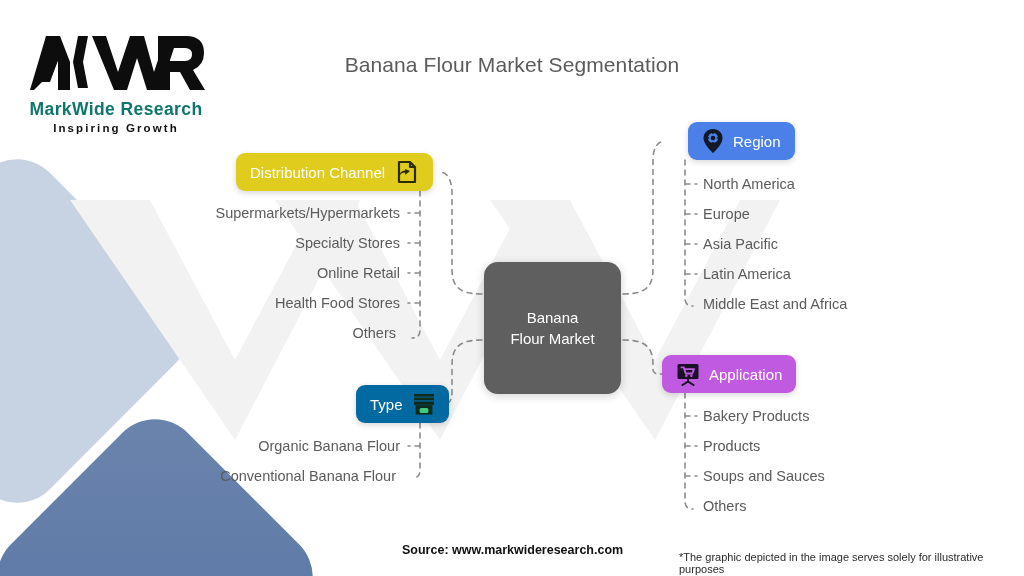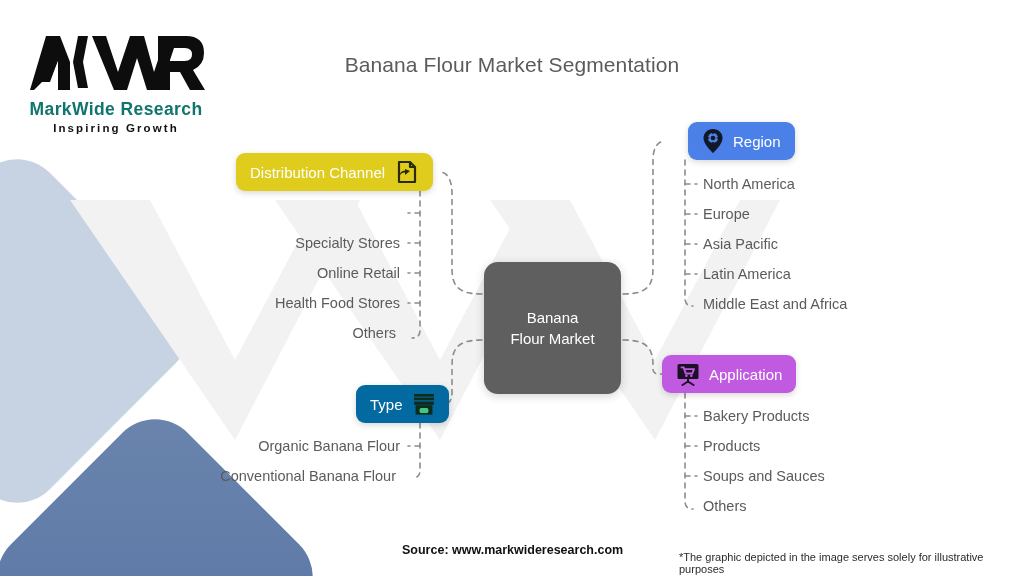--- a/index.html
+++ b/index.html
@@ -240,20 +240,21 @@
         <path d="M12 17 v3" stroke="#1c1028" stroke-width="2" stroke-linecap="round"></path>
         <path d="M6.5 23 L12 19.5 L17.5 23" fill="none" stroke="#1c1028" stroke-width="2" stroke-linecap="round" stroke-linejoin="round"></path>
         <path d="M5.5 5.4 h2.2 l2 6.1 h6.6 l1.7-4.4 h-8.6" fill="none" stroke="#c05ae0" stroke-width="1.9" stroke-linecap="round" stroke-linejoin="round"></path>
         <circle cx="10.4" cy="13.7" r="1.25" fill="#c05ae0"></circle>
         <circle cx="15.3" cy="13.7" r="1.25" fill="#c05ae0"></circle>
       </svg>
     </span>
     <span class="p-label">Application</span>
   </div>
 
+  <div class="leaf leaf-left" style="left:400px; top:206px">Supermarkets/Hypermarkets</div>
   <div class="leaf leaf-left" style="left:400px; top:236px">Specialty Stores</div>
   <div class="leaf leaf-left" style="left:400px; top:266px">Online Retail</div>
   <div class="leaf leaf-left" style="left:400px; top:296px">Health Food Stores</div>
   <div class="leaf leaf-left" style="left:396px; top:326px">Others</div>
 
   <div class="leaf leaf-left" style="left:400px; top:439px">Organic Banana Flour</div>
   <div class="leaf leaf-left" style="left:396px; top:469px">Conventional Banana Flour</div>
 
   <div class="leaf leaf-right" style="left:703px; top:177px">North America</div>
   <div class="leaf leaf-right" style="left:703px; top:207px">Europe</div>

